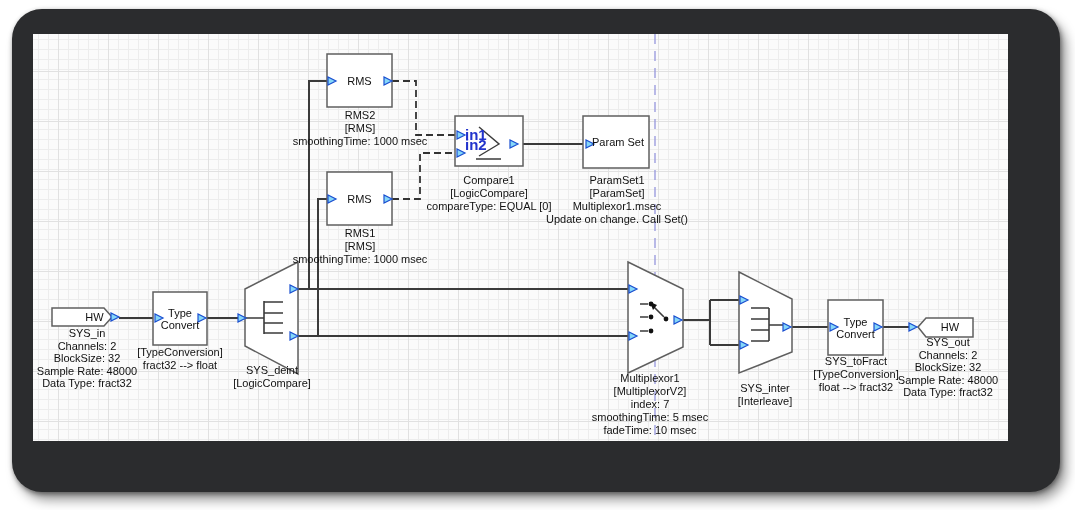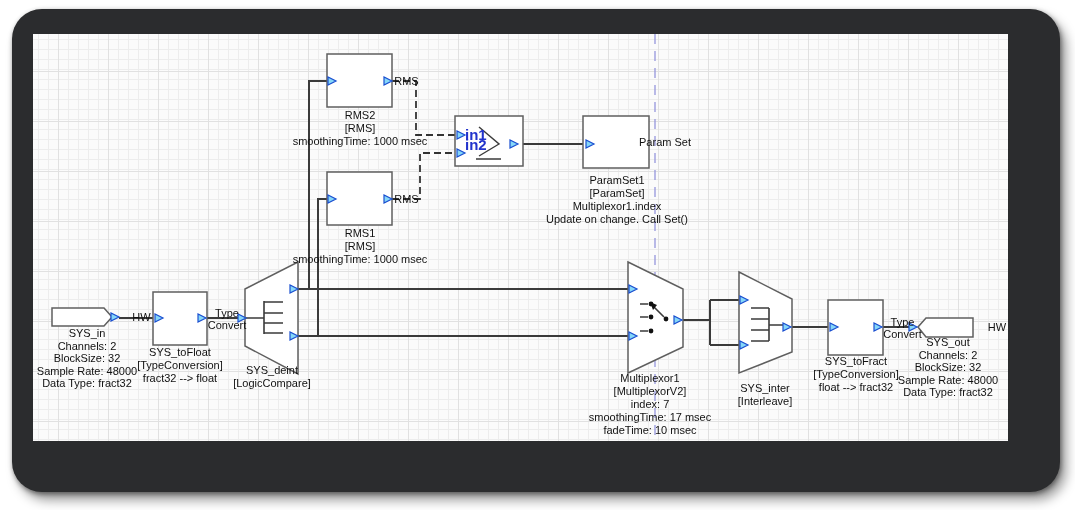--- a/index.html
+++ b/index.html
@@ -13,21 +13,21 @@
       linear-gradient(to bottom,#e1e1e1 1px,transparent 1px),
       linear-gradient(to right,#ededed 1px,transparent 1px),
       linear-gradient(to bottom,#ededed 1px,transparent 1px);
     background-size:50px 50px,50px 50px,10px 10px,10px 10px;
     background-position:25px 0,0 37px,5px 0,0 5px;}
   #wires{position:absolute;left:0;top:0;}
   .cap{position:absolute;width:200px;text-align:center;font-size:11px;line-height:13px;color:#111;
        white-space:nowrap;}
   .caphw{line-height:12.5px;}
   .inner{position:absolute;display:flex;align-items:center;justify-content:center;
-         font-size:11px;color:#111;text-align:center;white-space:pre-line;line-height:12px;padding-left:47px;}
+         font-size:11px;color:#111;text-align:center;white-space:pre-line;line-height:12px;}
   .portlbl{position:absolute;font-size:15px;font-weight:bold;color:#2233cc;height:14px;line-height:14px;}
 </style>
 </head>
 <body>
 
 <div id="stage">
   <div id="frame"></div>
 
   <div id="canvas">
 
@@ -122,21 +122,20 @@
 
     <div class="cap caphw" style="left:-46px;top:293px">
       <div>SYS_in</div>
       <div>Channels: 2</div>
       <div>BlockSize: 32</div>
       <div>Sample Rate: 48000</div>
       <div>Data Type: fract32</div>
     </div>
 
     <div class="cap" style="left:47px;top:312px">
-      <div>SYS_toFloat</div>
       <div>[TypeConversion]</div>
       <div>fract32 --&gt; float</div>
     </div>
 
     <div class="cap" style="left:139px;top:330px">
       <div>SYS_deint</div>
       <div>[LogicCompare]</div>
     </div>
 
     <div class="cap" style="left:227px;top:75px">
@@ -144,33 +143,38 @@
       <div>[RMS]</div>
       <div>smoothingTime: 1000 msec</div>
     </div>
 
     <div class="cap" style="left:227px;top:193px">
       <div>RMS1</div>
       <div>[RMS]</div>
       <div>smoothingTime: 1000 msec</div>
     </div>
 
+    <div class="cap" style="left:356px;top:140px">
+      <div>Compare1</div>
+      <div>[LogicCompare]</div>
+      <div>compareType: EQUAL [0]</div>
+    </div>
 
     <div class="cap" style="left:484px;top:140px">
       <div>ParamSet1</div>
       <div>[ParamSet]</div>
-      <div>Multiplexor1.index</div>
+      <div>Multiplexor1.msec</div>
       <div>Update on change. Call Set()</div>
     </div>
 
     <div class="cap" style="left:517px;top:338px">
       <div>Multiplexor1</div>
       <div>[MultiplexorV2]</div>
       <div>index: 7</div>
-      <div>smoothingTime: 17 msec</div>
+      <div>smoothingTime: 5 msec</div>
       <div>fadeTime: 10 msec</div>
     </div>
 
     <div class="cap" style="left:632px;top:348px">
       <div>SYS_inter</div>
       <div>[Interleave]</div>
     </div>
 
     <div class="cap" style="left:723px;top:321px">
       <div>SYS_toFract</div>

